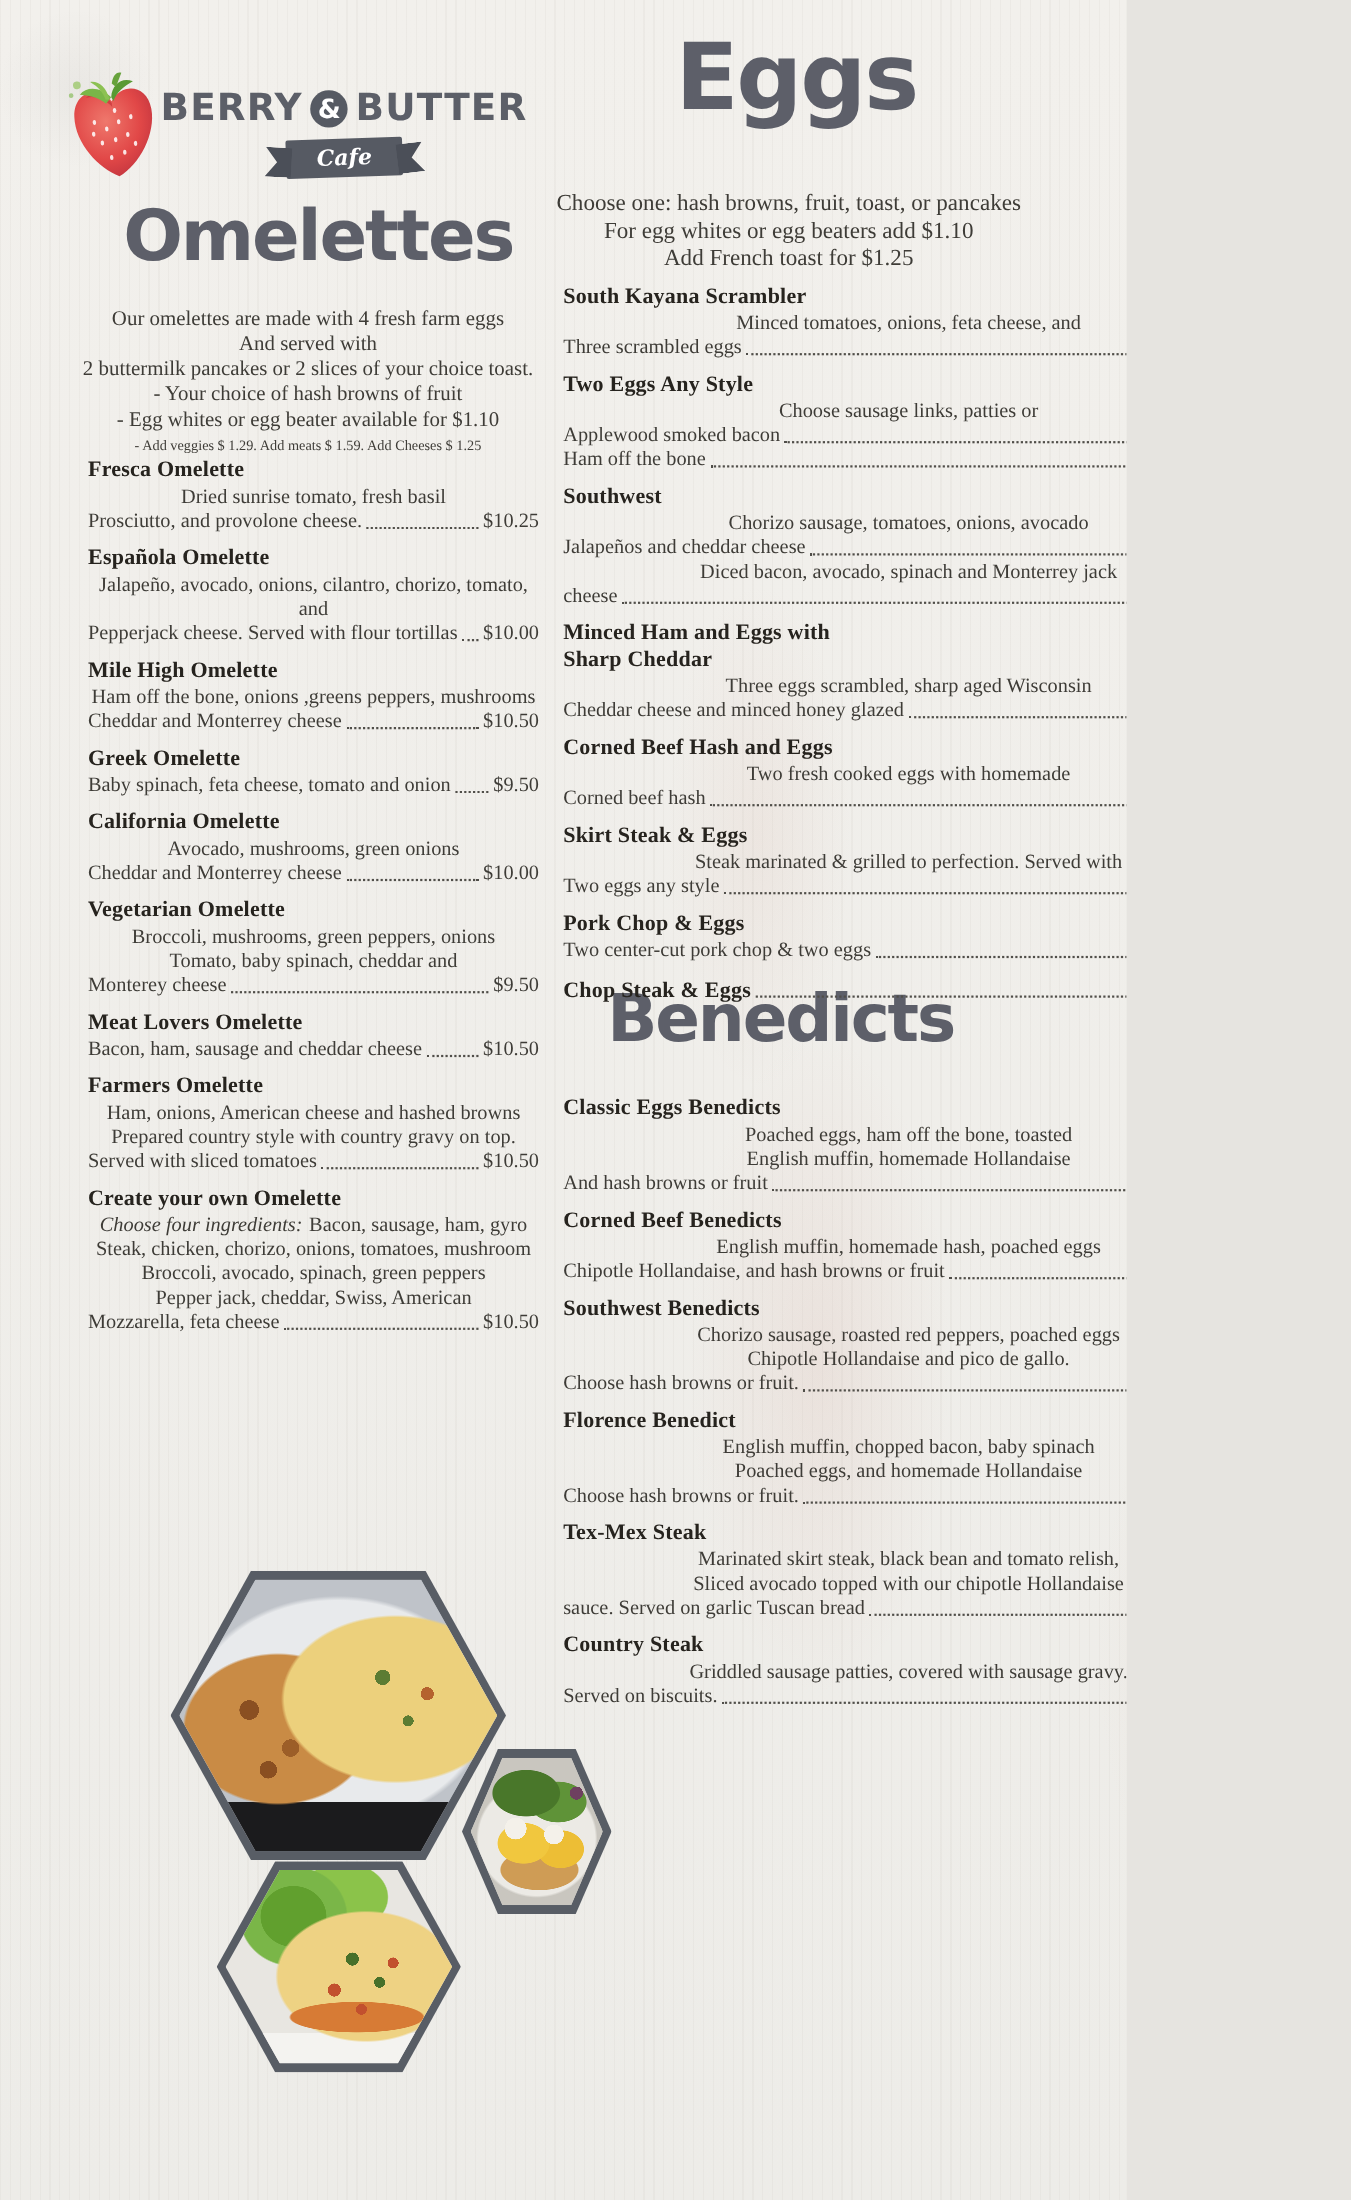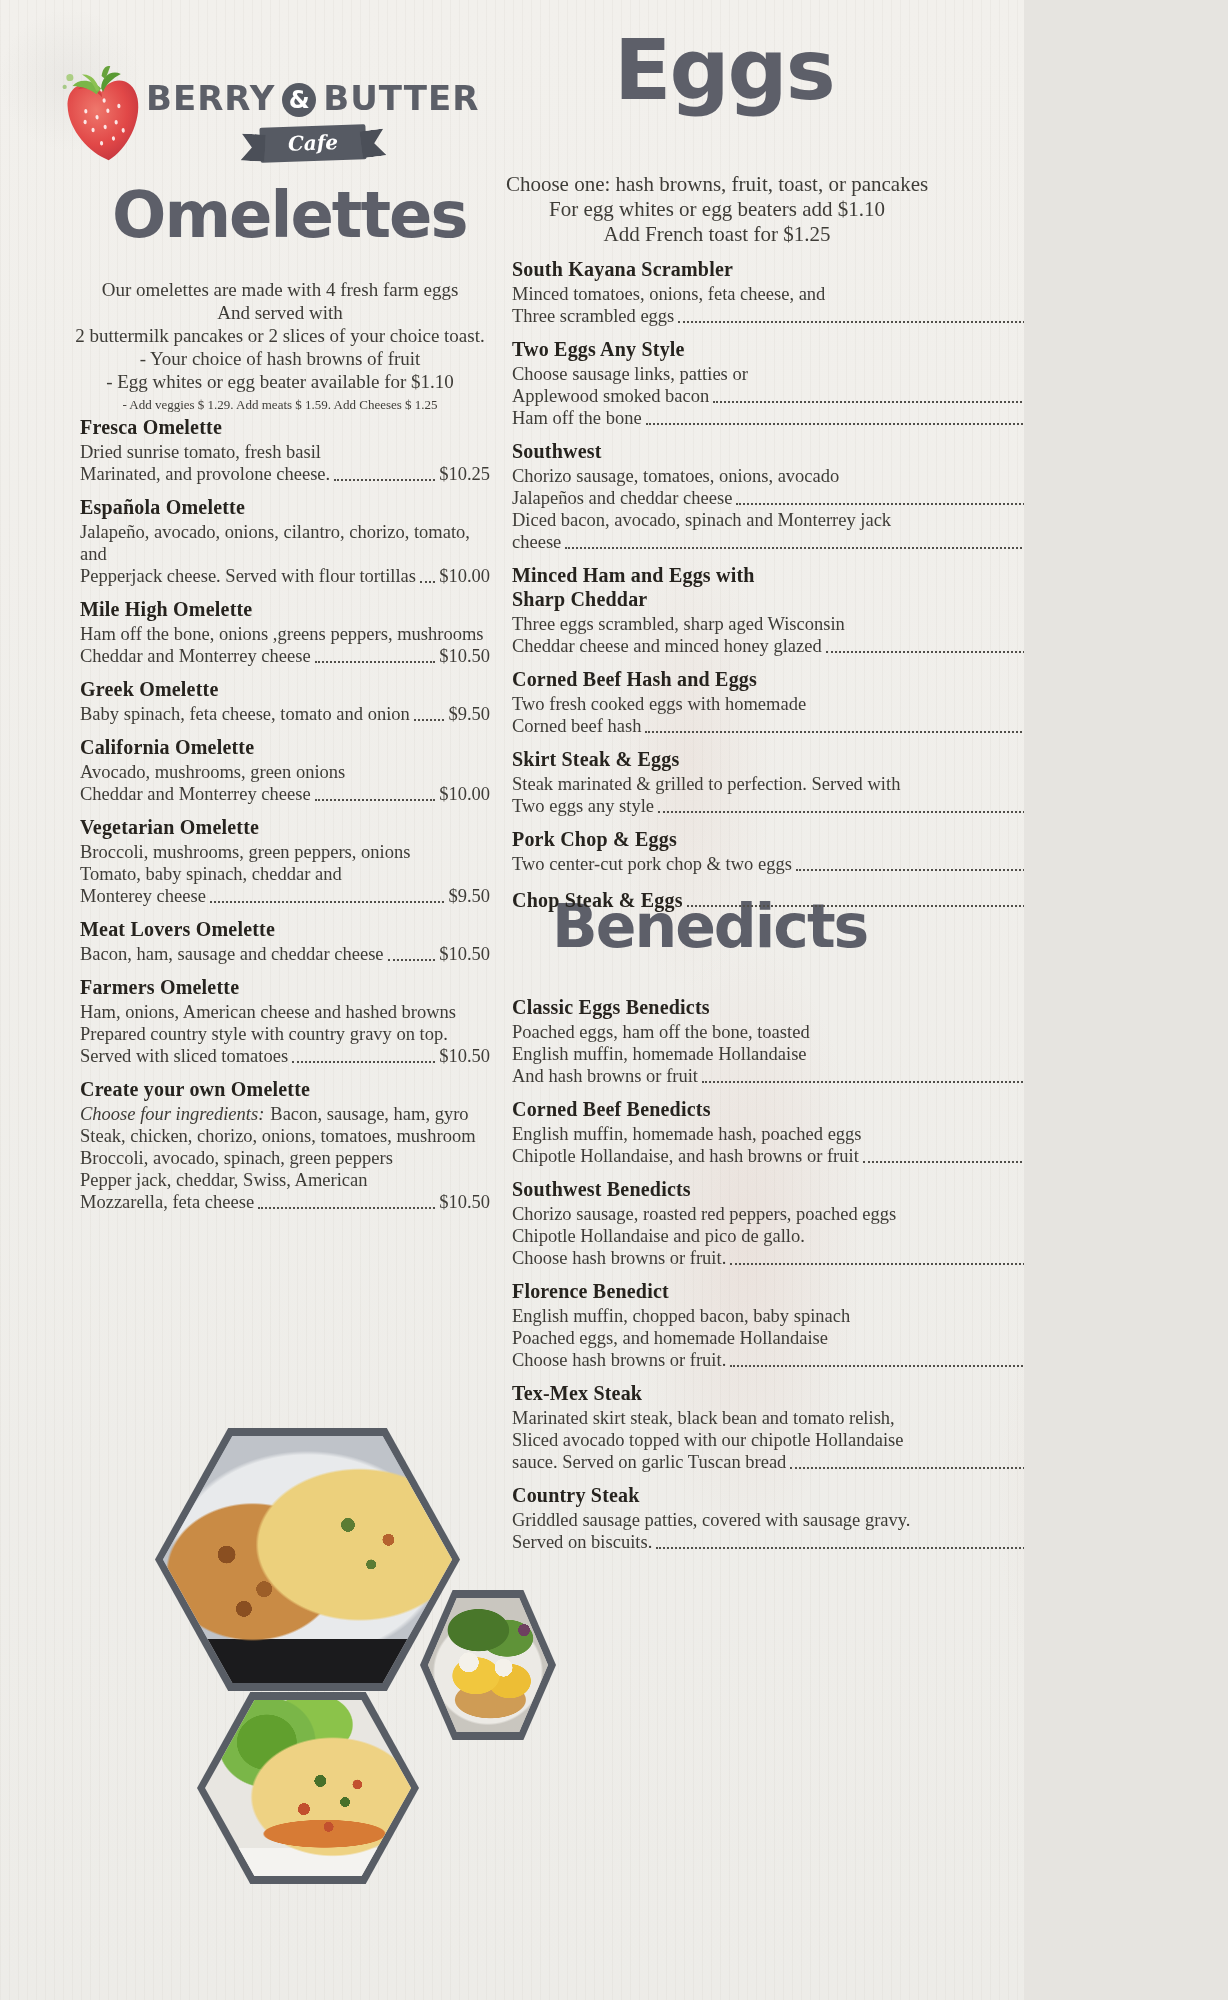--- a/index.html
+++ b/index.html
@@ -39,21 +39,21 @@
   .intro-eggs{left:502px;top:172px;width:430px;font-size:21px;line-height:25px;}
   .intro .small{font-size:13px;}
   
   .col{position:absolute;}
   .col-omelettes{left:80px;top:416px;width:410px;}
   .col-eggs{left:512px;top:258px;width:628px;}
   .col-benedicts{left:512px;top:996px;width:628px;}
   .iname{font-weight:700;font-size:20px;line-height:22px;color:#26231e;margin:11px 0 3px;letter-spacing:.2px;}
   .iname.first{margin-top:0;}
   .iname.cont{margin:-1px 0 3px;}
-  .desc,.lead{font-size:18.5px;line-height:22px;color:#3e3c37;}
+  .desc,.lead{font-size:18.5px;line-height:22px;color:#3e3c37;text-align:center;}
   .lead{display:flex;align-items:flex-end;}
   .lead .txt{white-space:nowrap;}
   .lead .bname{font-weight:700;font-size:20px;color:#26231e;white-space:nowrap;letter-spacing:.2px;}
   .dots{flex:1 1 auto;border-bottom:2.5px dotted #504e49;margin:0 4px 4px;min-width:14px;}
   .price{white-space:nowrap;}
   .ital{font-style:italic;margin-right:6px;}
   
   .hex{position:absolute;clip-path:polygon(24% 0,76% 0,100% 50%,76% 100%,24% 100%,0 50%);background:#585d65;}
   .hex-inner{position:absolute;inset:8px;clip-path:polygon(24% 0,76% 0,100% 50%,76% 100%,24% 100%,0 50%);}
   .hex1{left:155px;top:1428px;width:305px;height:263px;}
@@ -150,21 +150,21 @@
     <div>- Egg whites or egg beater available for $1.10</div>
     <div class="small">- Add veggies $ 1.29. Add meats $ 1.59. Add Cheeses $ 1.25</div>
   </div>
 
   <div class="col col-omelettes">
 
     <div class="item">
       <div class="iname first">Fresca Omelette</div>
       <div class="desc">Dried sunrise tomato, fresh basil</div>
       <div class="lead">
-          <span class="txt">Marinated, and provolone cheese.</span>
+          <span class="txt">Prosciutto, and provolone cheese.</span>
           <span class="dots"></span>
           <span class="price">$10.25</span>
         </div>
     </div>
 
     <div class="item">
       <div class="iname">Española Omelette</div>
       <div class="desc">Jalapeño, avocado, onions, cilantro, chorizo, tomato, and</div>
       <div class="lead">
           <span class="txt">Pepperjack cheese. Served with flour tortillas</span>

